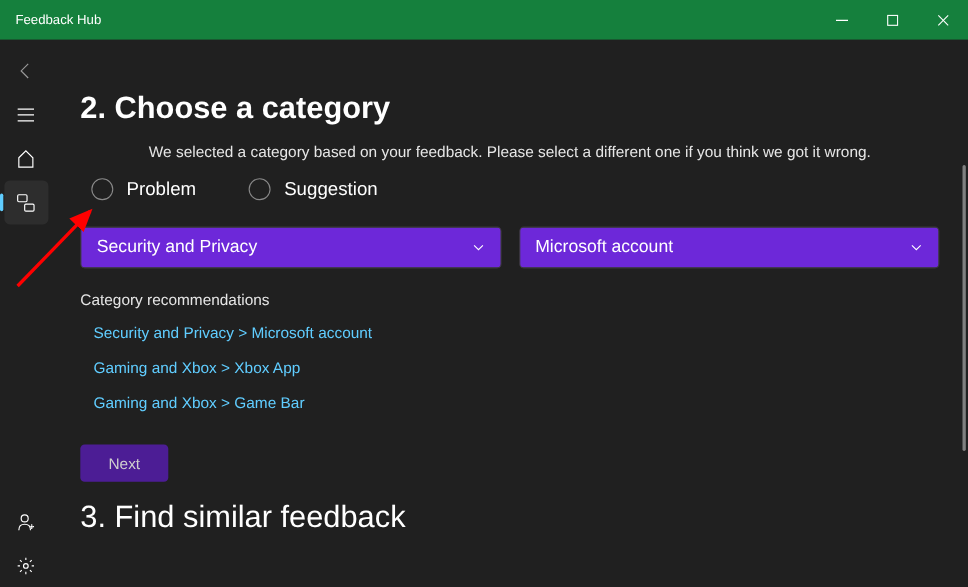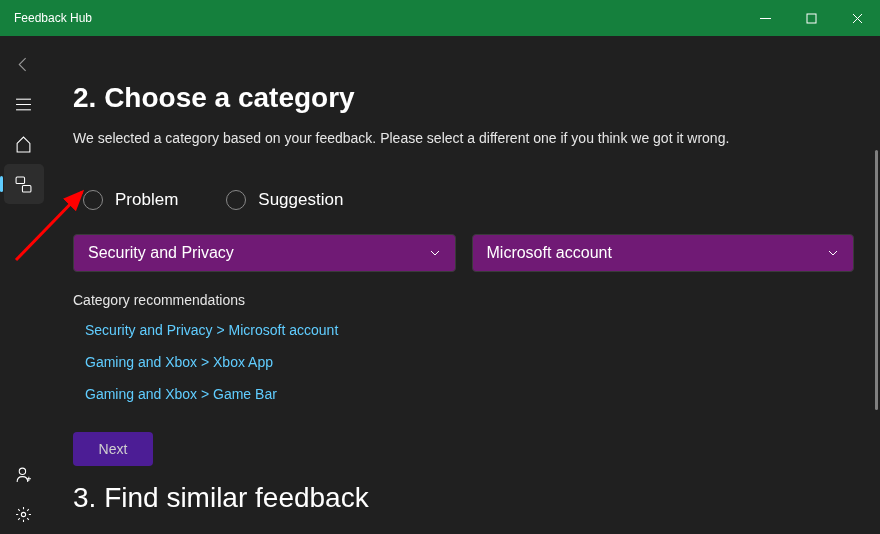--- a/index.html
+++ b/index.html
@@ -74,21 +74,22 @@
     }
     .section-title {
       font-size: 28px;
       font-weight: 700;
       margin-top: 28px;
       margin-bottom: 16px;
     }
     .helper-text {
       font-size: 14px;
       color: #e6e6e6;
-      margin-bottom: 44px;
+      margin-bottom: 16px;
+      text-align: center;
     }
     .radio-row {
       display: flex;
       gap: 48px;
       margin-bottom: 24px;
       margin-left: 10px;
     }
     .radio-option {
       display: flex;
       align-items: center;
@@ -102,21 +103,21 @@
       border-radius: 50%;
       background: transparent;
     }
     .dropdown-row {
       display: flex;
       gap: 16px;
       margin-bottom: 20px;
     }
     .dropdown {
       flex: 1;
-      background: #701a75;
+      background: #6d28d9;
       border: 1px solid #3a3a3a;
       border-radius: 4px;
       height: 38px;
       display: flex;
       align-items: center;
       justify-content: space-between;
       padding: 0 14px;
       font-size: 16px;
     }
     .dropdown svg { width: 12px; height: 12px; }

